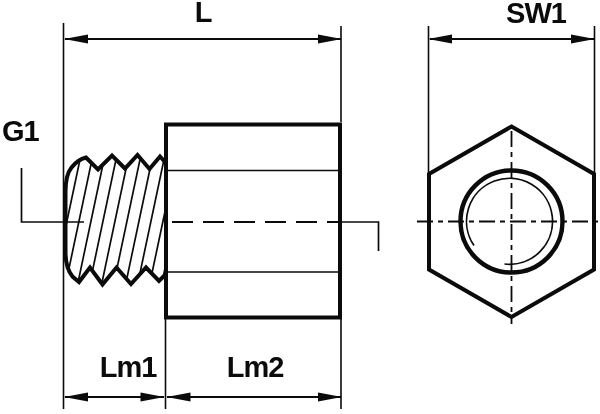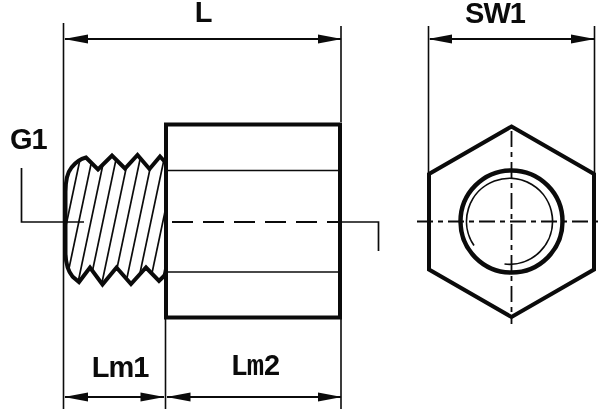--- a/index.html
+++ b/index.html
@@ -93,18 +93,18 @@
     <polyline points="21.5,168 21.5,222 84,222" fill="none" stroke="#0b0b0b" stroke-width="1.7"></polyline>
 
     <polygon points="511.5,126.5 594,174 594,269.5 511.5,317 429,269.5 429,174" fill="#ffffff" stroke="#0b0b0b" stroke-width="4" stroke-linejoin="miter"></polygon>
     <circle cx="511.5" cy="221.5" r="51" fill="none" stroke="#0b0b0b" stroke-width="4.5"></circle>
     <path d="M 504.5 264 A 43 43 0 1 0 474 245.5" fill="none" stroke="#0b0b0b" stroke-width="1.7"></path>
     <line x1="417" y1="221.5" x2="604" y2="221.5" stroke="#0b0b0b" stroke-width="1.8" stroke-dasharray="16 5 5 5"></line>
     <line x1="511.5" y1="131" x2="511.5" y2="324" stroke="#0b0b0b" stroke-width="1.8" stroke-dasharray="16 5 5 5"></line>
   </svg>
 
   <div class="dim-label centered" style="left:203px; top:-2px;">L</div>
-  <div class="dim-label centered" style="left:495px; top:-1px;">SW1</div>
-  <div class="dim-label" style="left:10px; top:117px;margin-top:8px;">G1</div>
-  <div class="dim-label centered" style="left:120px; top:353px;">Lm1</div>
-  <div class="dim-label centered" style="left:255px; top:353px;font-family:Liberation Mono, monospace;">Lm2</div>
+  <div class="dim-label centered" style="left:536px; top:-1px;">SW1</div>
+  <div class="dim-label" style="left:2px; top:117px;">G1</div>
+  <div class="dim-label centered" style="left:128px; top:353px;">Lm1</div>
+  <div class="dim-label centered" style="left:255px; top:353px;">Lm2</div>
 
 </div>
 
 </body></html>

